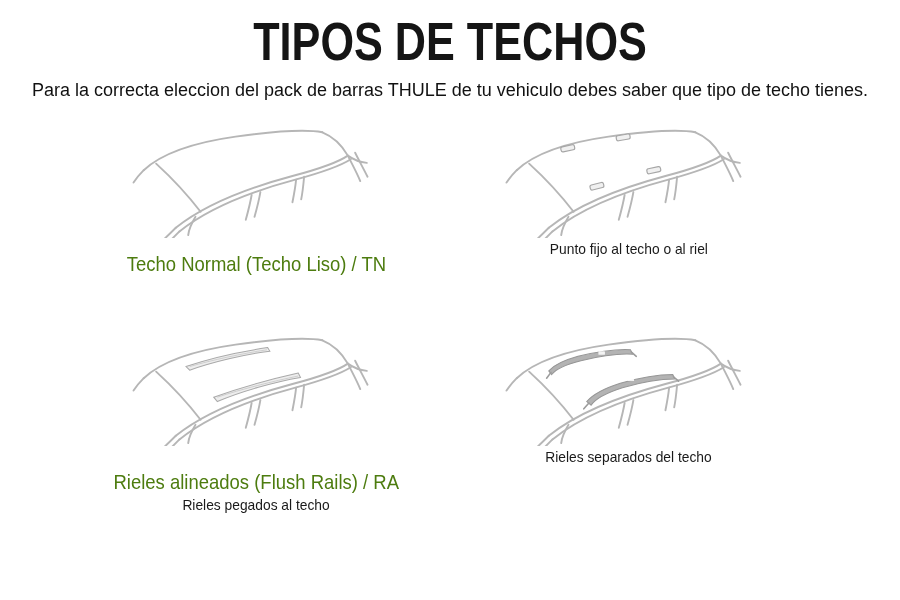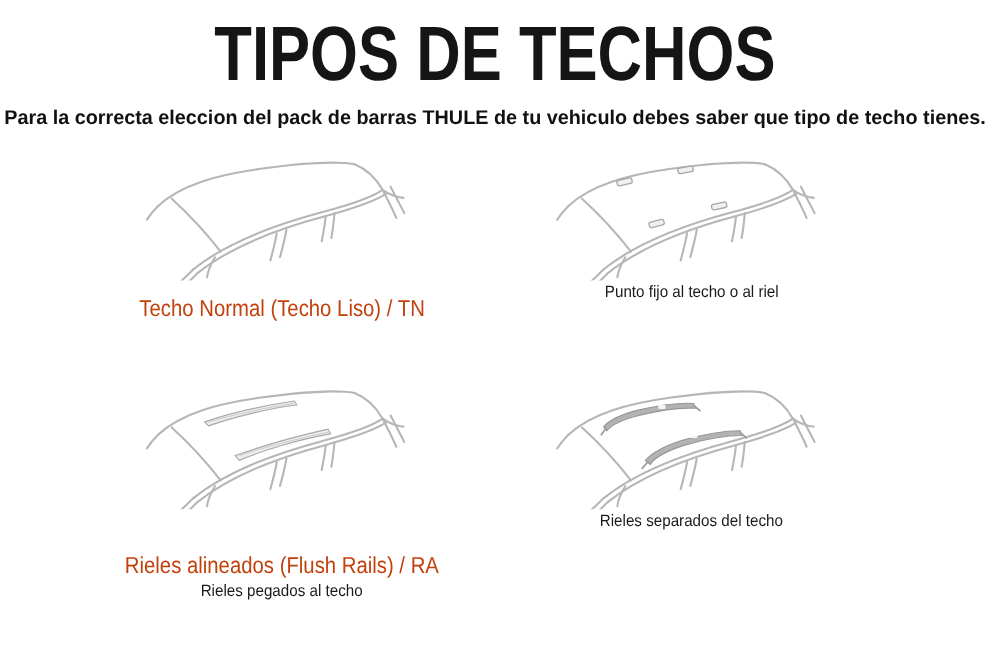--- a/index.html
+++ b/index.html
@@ -7,41 +7,41 @@
     width:900px;height:600px;overflow:hidden;
     background:#ffffff;color:#1c1c1c;
     font-family:"Liberation Sans","DejaVu Sans",sans-serif;
     -webkit-font-smoothing:antialiased;
   }
   .page{position:relative;width:900px;height:600px;}
 
   
   h1.title{
     margin:0;padding-top:13px;
-    text-align:center;font-size:70px;line-height:1.05;
+    text-align:center;font-size:54px;line-height:1.05;
     font-weight:700;letter-spacing:0;color:#151515;
   }
   h1.title .squeeze{display:inline-block;transform:scaleX(0.8);transform-origin:center;}
 
   
   .intro{margin-top:9px;text-align:center;font-size:18px;line-height:23px;color:#111;}
-  .intro .iline{white-space:nowrap;font-weight:bold;}
+  .intro .iline{white-space:nowrap;}
 
   
   .grid{
     display:grid;grid-template-columns:1fr 1fr;grid-template-rows:208px 215px;
     margin-top:17px;padding:0 85px 0 70px;
   }
   .cell{display:flex;flex-direction:column;align-items:center;margin:0;}
   .sketch{width:248px;height:113px;margin-top:6px;display:block;}
   figcaption{text-align:center;}
-  .cap{font-size:21px;line-height:24px;color:#c2410c;}
+  .cap{font-size:21px;line-height:24px;color:#4d7c0f;}
   .sub{font-size:15px;line-height:17px;margin-top:2px;color:#1a1a1a;}
   .row1 .cap{margin-top:14px;}
-  .row2 .cap{margin-top:40px;}
+  .row2 .cap{margin-top:24px;}
   .cond{display:inline-block;transform:scaleX(0.88);transform-origin:center;white-space:nowrap;}
   .cond2{display:inline-block;transform:scaleX(0.92);transform-origin:center;white-space:nowrap;}
 
   .defs-holder{position:absolute;width:0;height:0;overflow:hidden;}
 </style>
 </head>
 <body>
 
 <svg class="defs-holder" aria-hidden="true">
   <defs>

